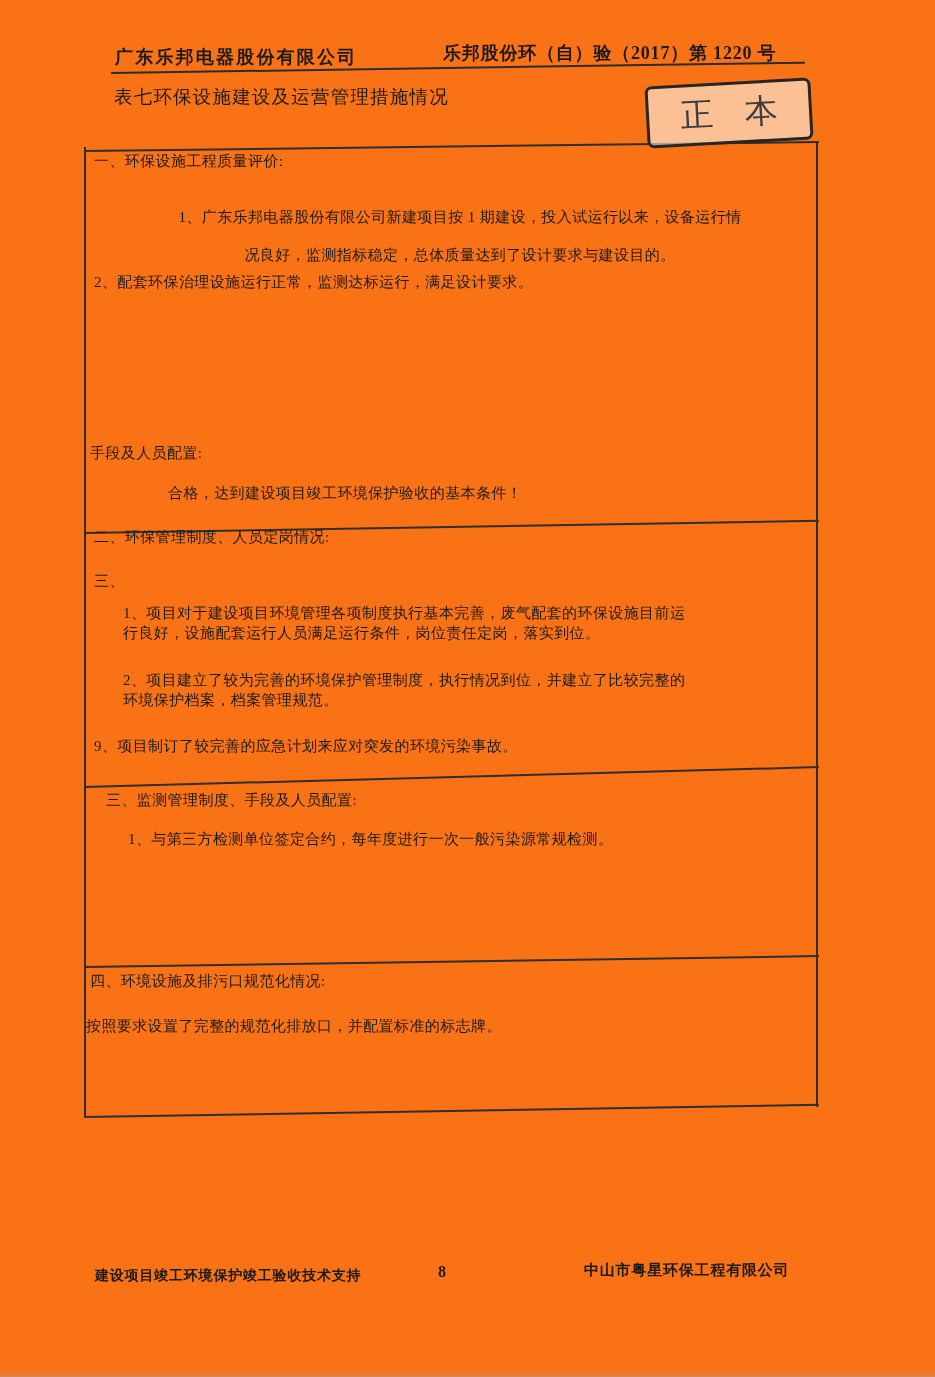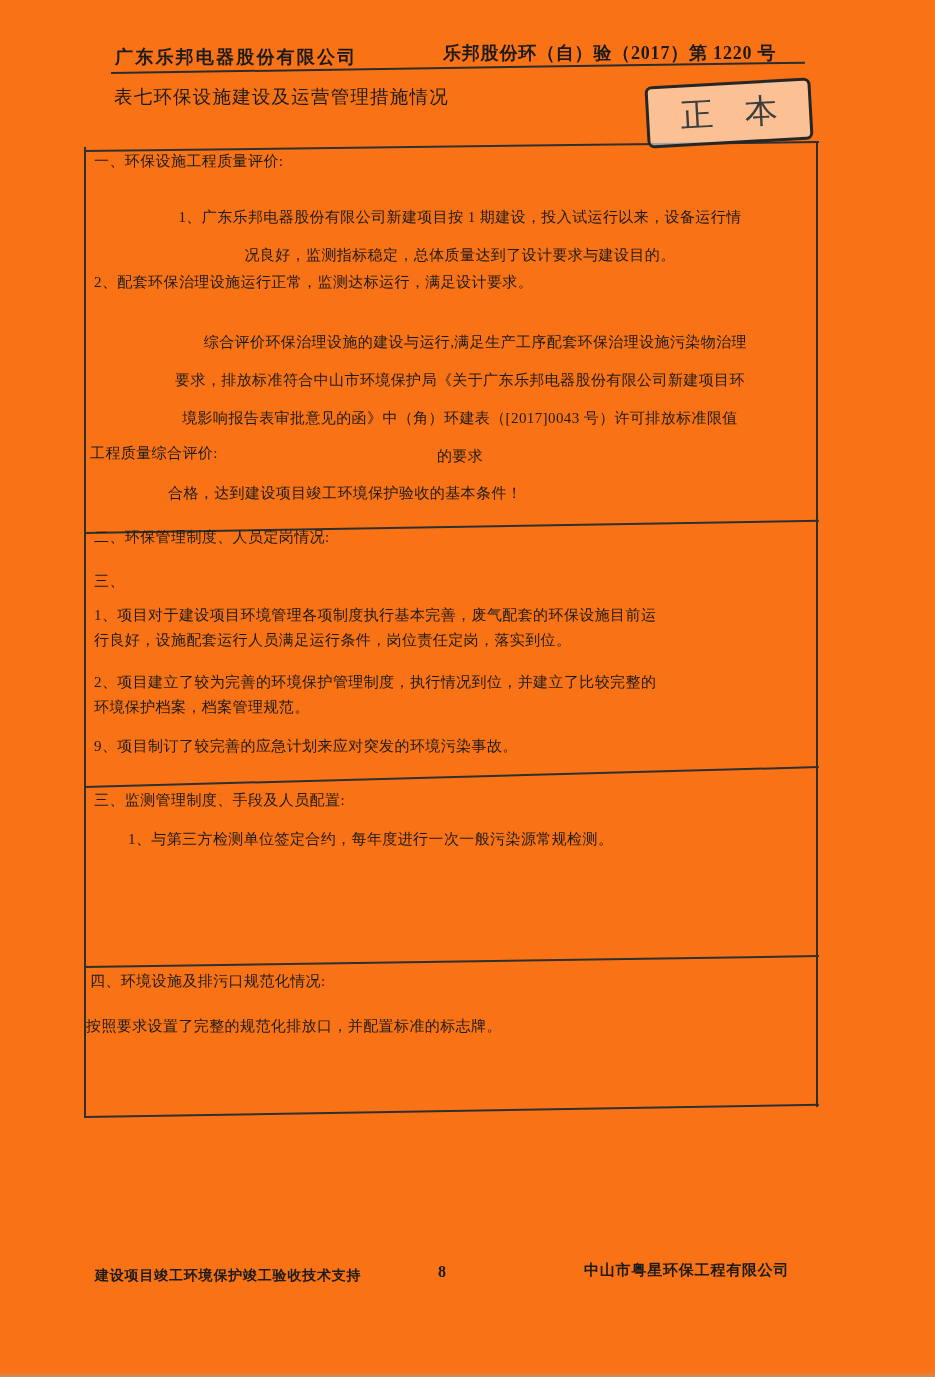--- a/index.html
+++ b/index.html
@@ -58,36 +58,36 @@
   .line-div1   { top: 532px;  transform: rotate(-0.95deg); }
   .line-div2   { top: 786px;  transform: rotate(-1.55deg); }
   .line-div3   { top: 966px;  transform: rotate(-0.85deg); }
   .line-bottom { top: 1116px; transform: rotate(-0.95deg); }
   .border-left  { left: 84px;  top: 147px; height: 971px; }
   .border-right { left: 816px; top: 141px; height: 966px; }
 
   
   .cell { font-size: 15px; letter-spacing: 0.4px; width: 732px; }
   .lh38 { line-height: 38px; text-align: center; }
-  .lh34 { line-height: 25px; }
+  .lh34 { line-height: 20px; margin-left: 29px; }
 
   .s1-heading { left: 94px;  top: 152px; }
   .s1-p1      { left: 94px;  top: 198px; }
   .s1-p2      { left: 94px;  top: 273px; }
   .s1-p3      { left: 94px;  top: 323px; }
   .s1-p4      { left: 90px;  top: 444px; }
   .s1-p5      { left: 168px; top: 484px; }
 
   .s2-heading { left: 94px; top: 528px; }
   .s2-sub     { left: 94px; top: 572px; }
   .s2-p1      { left: 94px; top: 603px; }
   .s2-p2      { left: 94px; top: 670px; }
   .s2-p3      { left: 94px; top: 737px; }
 
-  .s3-heading { left: 94px;  top: 791px; }
+  .s3-heading { left: 106px;  top: 791px; }
   .s3-p1      { left: 128px; top: 830px; }
 
   .s4-heading { left: 90px; top: 972px; }
   .s4-p1      { left: 86px; top: 1017px; }
 
   
   .ftr-left {
     left: 95px; top: 1267px;
     font-size: 14px; font-weight: bold; letter-spacing: 0.8px;
   }
@@ -122,25 +122,21 @@
   <div class="abs h-line line-div2"></div>
   <div class="abs h-line line-div3"></div>
   <div class="abs h-line line-bottom"></div>
   <div class="abs v-border border-left"></div>
   <div class="abs v-border border-right"></div>
 
   <div class="abs cell s1-heading">一、环保设施工程质量评价:</div>
   <div class="abs cell pre lh38 s1-p1">1、广东乐邦电器股份有限公司新建项目按 1 期建设，投入试运行以来，设备运行情
 况良好，监测指标稳定，总体质量达到了设计要求与建设目的。</div>
   <div class="abs cell s1-p2">2、配套环保治理设施运行正常，监测达标运行，满足设计要求。</div>
-  <div class="abs cell pre lh38 s1-p3">　　综合评价环保治理设施的建设与运行,满足生产工序配套环保治理设施污染物治理
-要求，排放标准符合中山市环境保护局《关于广东乐邦电器股份有限公司新建项目环
-境影响报告表审批意见的函》中（角）环建表（[2017]0043 号）许可排放标准限值
-的要求</div>
-  <div class="abs cell s1-p4">工程质量综合评价:</div>
+  <div class="abs cell s1-p4">手段及人员配置:</div>
   <div class="abs cell s1-p5">合格，达到建设项目竣工环境保护验收的基本条件！</div>
 
   <div class="abs cell s2-heading">二、环保管理制度、人员定岗情况:</div>
   <div class="abs cell s2-sub">三、</div>
   <div class="abs cell pre lh34 s2-p1">1、项目对于建设项目环境管理各项制度执行基本完善，废气配套的环保设施目前运
 行良好，设施配套运行人员满足运行条件，岗位责任定岗，落实到位。</div>
   <div class="abs cell pre lh34 s2-p2">2、项目建立了较为完善的环境保护管理制度，执行情况到位，并建立了比较完整的
 环境保护档案，档案管理规范。</div>
   <div class="abs cell s2-p3">9、项目制订了较完善的应急计划来应对突发的环境污染事故。</div>
 

